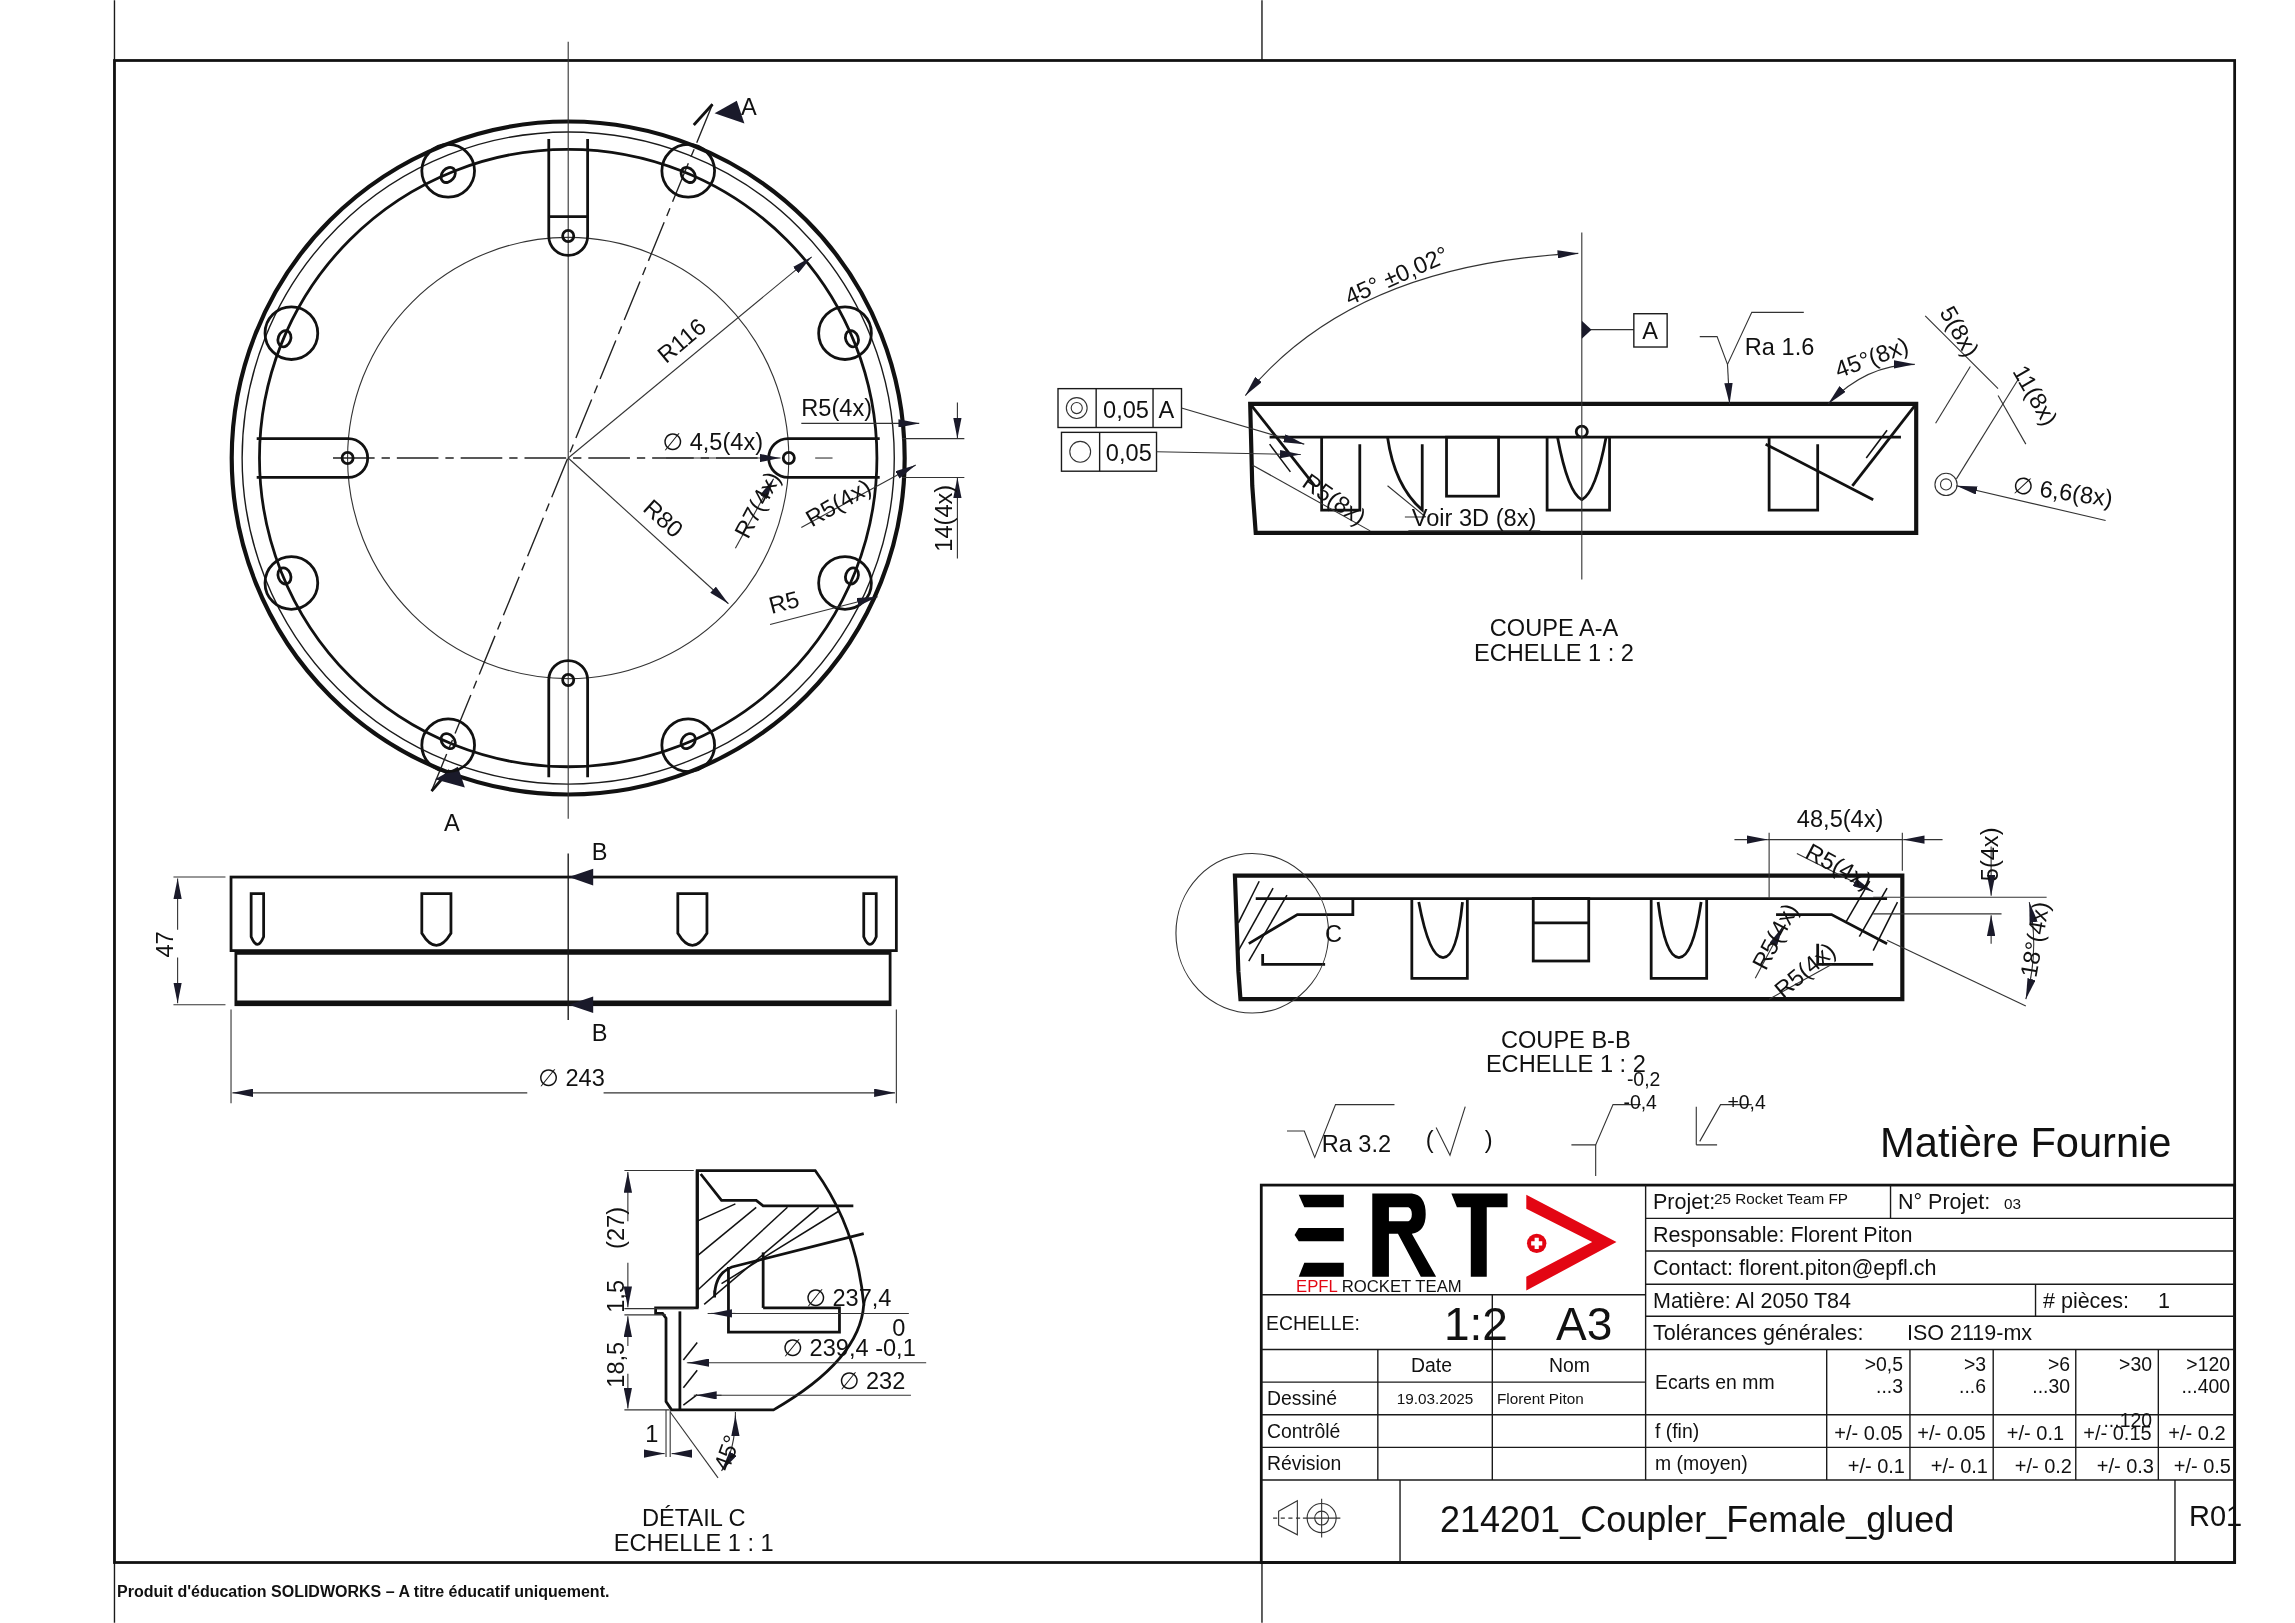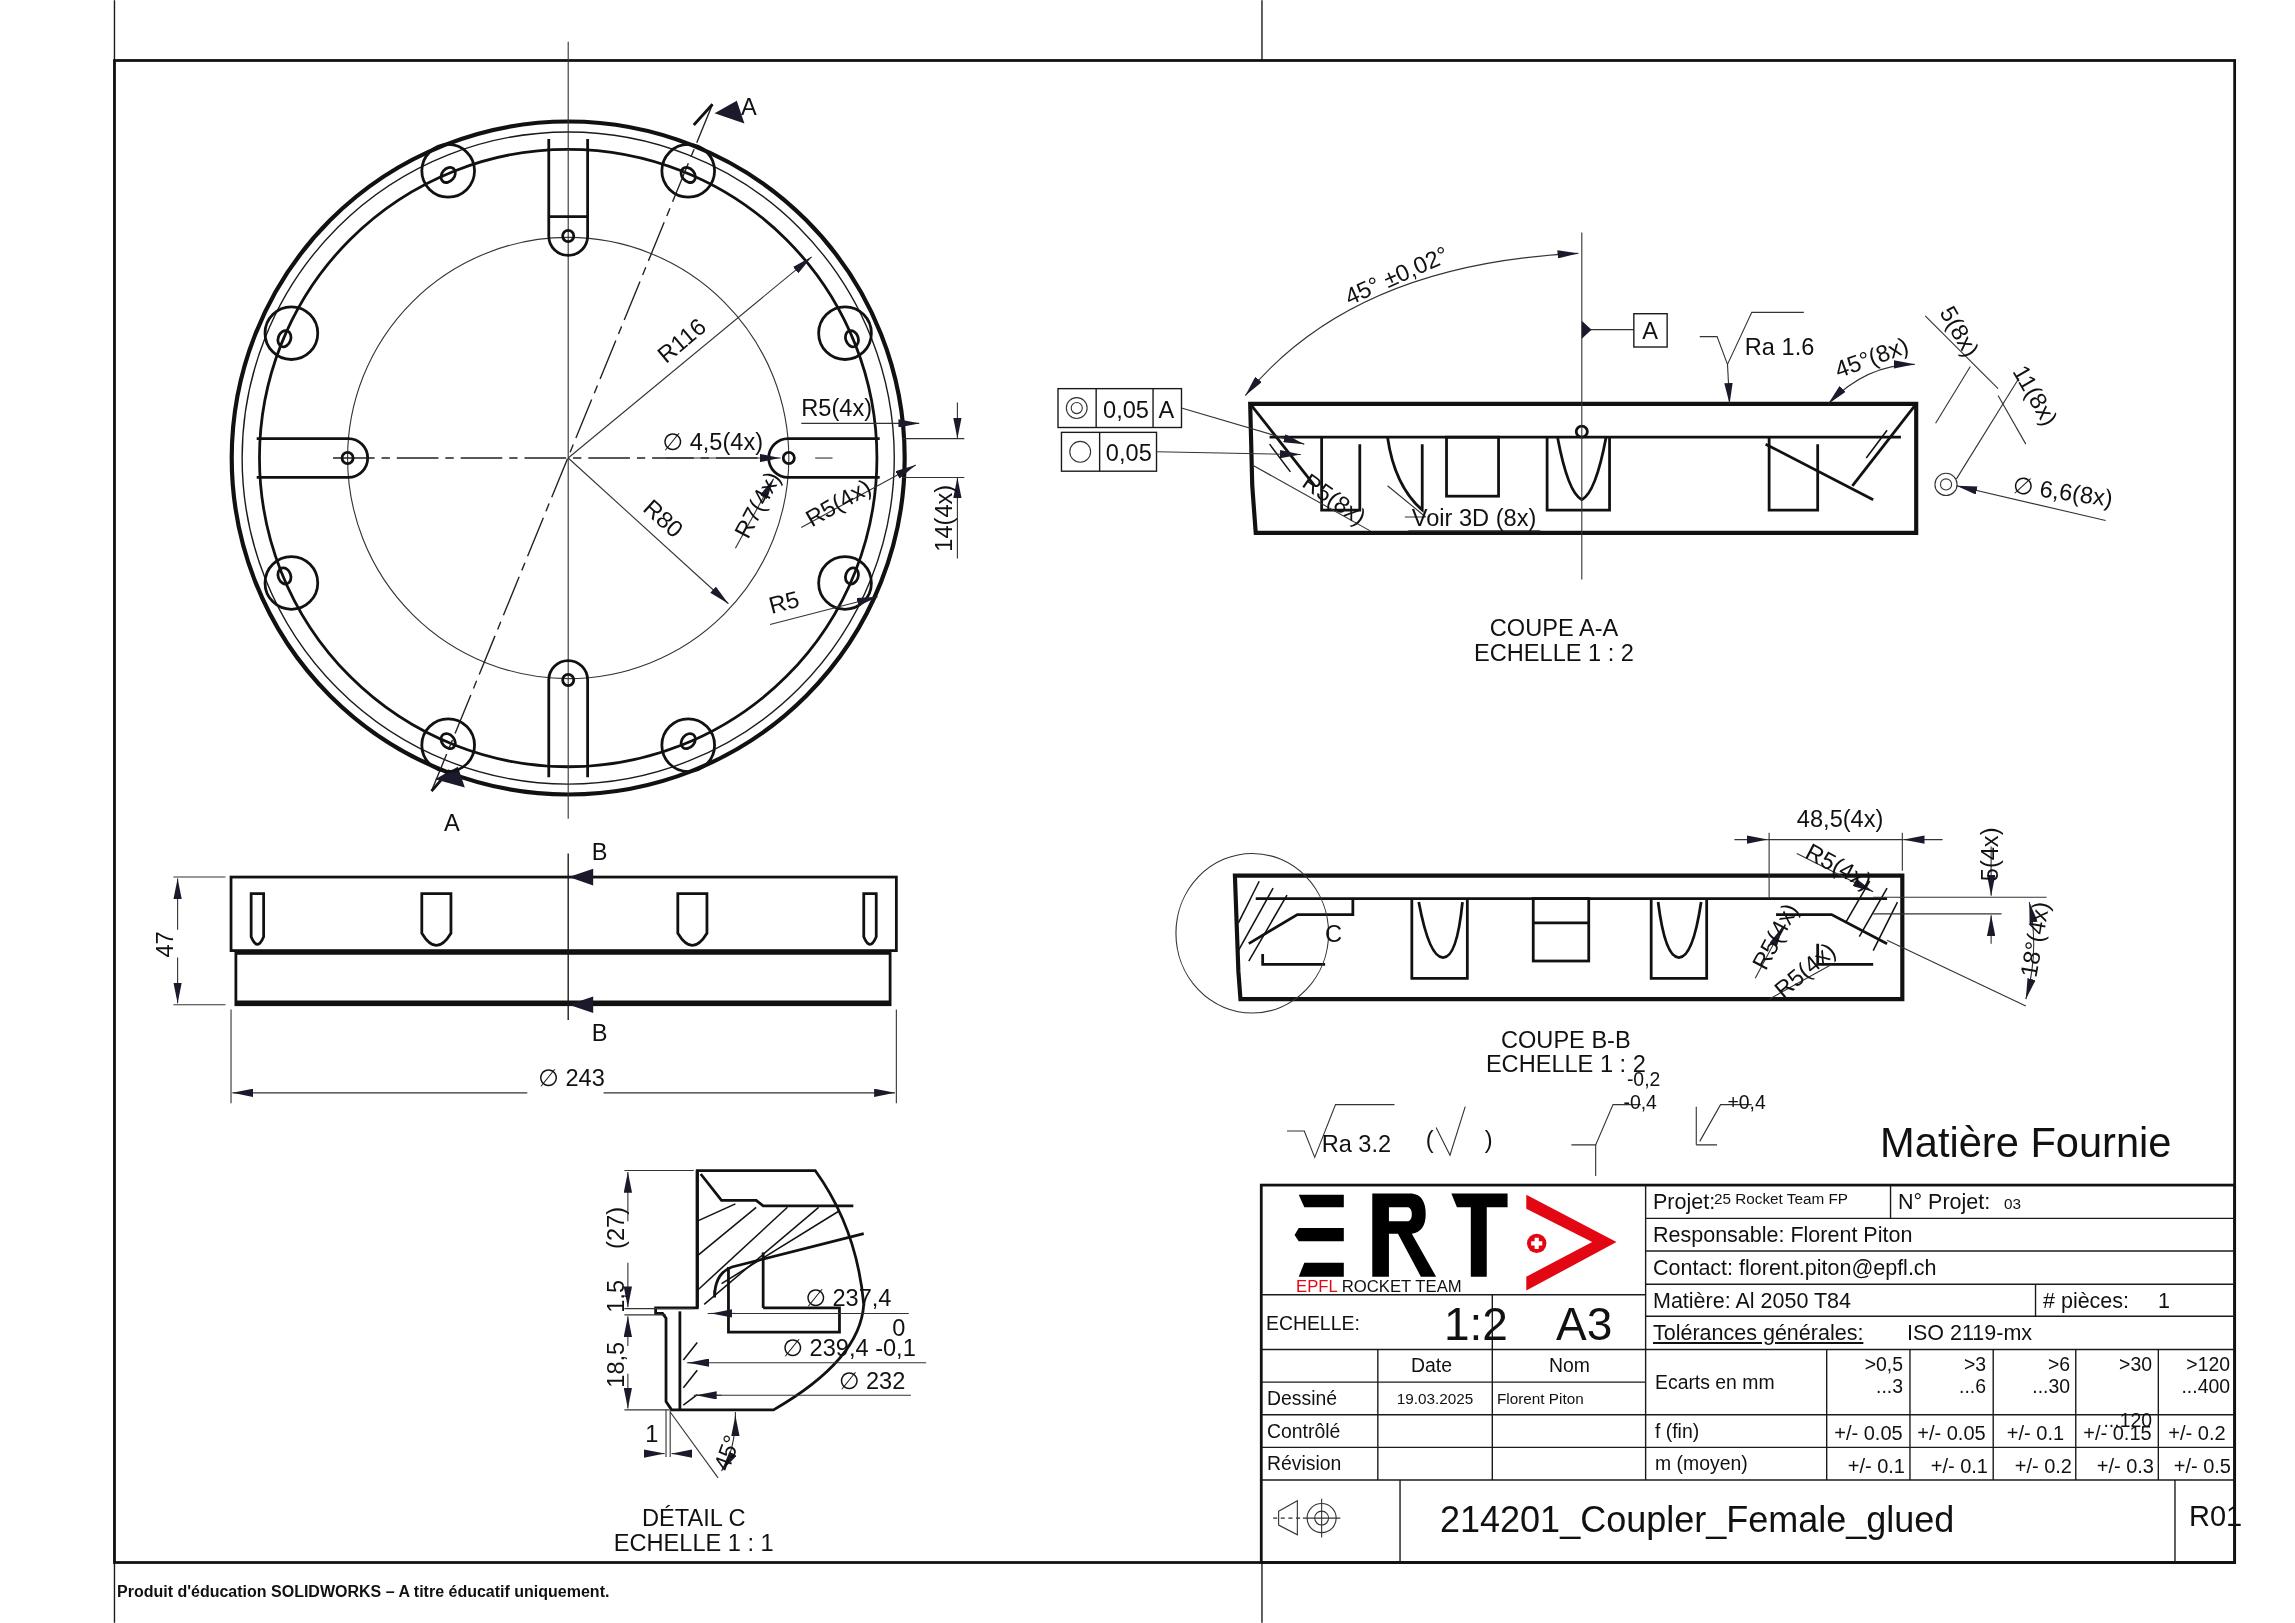--- a/index.html
+++ b/index.html
@@ -407,21 +407,21 @@
 
   <div class="abs tb tb-30" style="left:1653px; top:1192px;">Projet:</div>
   <div class="abs tb tb-22" style="left:1714px; top:1191px;">25 Rocket Team FP</div>
   <div class="abs tb tb-30" style="left:1898px; top:1192px;">N° Projet:</div>
   <div class="abs tb tb-22" style="left:2004px; top:1196px;">03</div>
   <div class="abs tb tb-30" style="left:1653px; top:1225px;">Responsable: Florent Piton</div>
   <div class="abs tb tb-30" style="left:1653px; top:1258px;">Contact: florent.piton@epfl.ch</div>
   <div class="abs tb tb-30" style="left:1653px; top:1291px;">Matière: Al 2050 T84</div>
   <div class="abs tb tb-30" style="left:2043px; top:1291px;"># pièces:</div>
   <div class="abs tb tb-30" style="left:2158px; top:1291px;">1</div>
-  <div class="abs tb tb-30" style="left:1653px; top:1323px;text-decoration:underline;">Tolérances générales:</div>
+  <div class="abs tb tb-30" style="left:1653px; top:1323px;">Tolérances générales:</div>
   <div class="abs tb tb-30" style="left:1907px; top:1323px;">ISO 2119-mx</div>
 
   <div class="abs tb tb-28 center-t" style="left:1378px; top:1356px; width:107px;">Date</div>
   <div class="abs tb tb-28 center-t" style="left:1493px; top:1356px; width:153px;">Nom</div>
 
   <div class="abs tb tb-28" style="left:1267px; top:1389px;">Dessiné</div>
   <div class="abs tb tb-22 center-t" style="left:1378px; top:1391px; width:114px;">19.03.2025</div>
   <div class="abs tb tb-22" style="left:1497px; top:1391px;">Florent Piton</div>
   <div class="abs tb tb-28" style="left:1267px; top:1422px;">Contrôlé</div>
   <div class="abs tb tb-28" style="left:1267px; top:1454px;">Révision</div>

